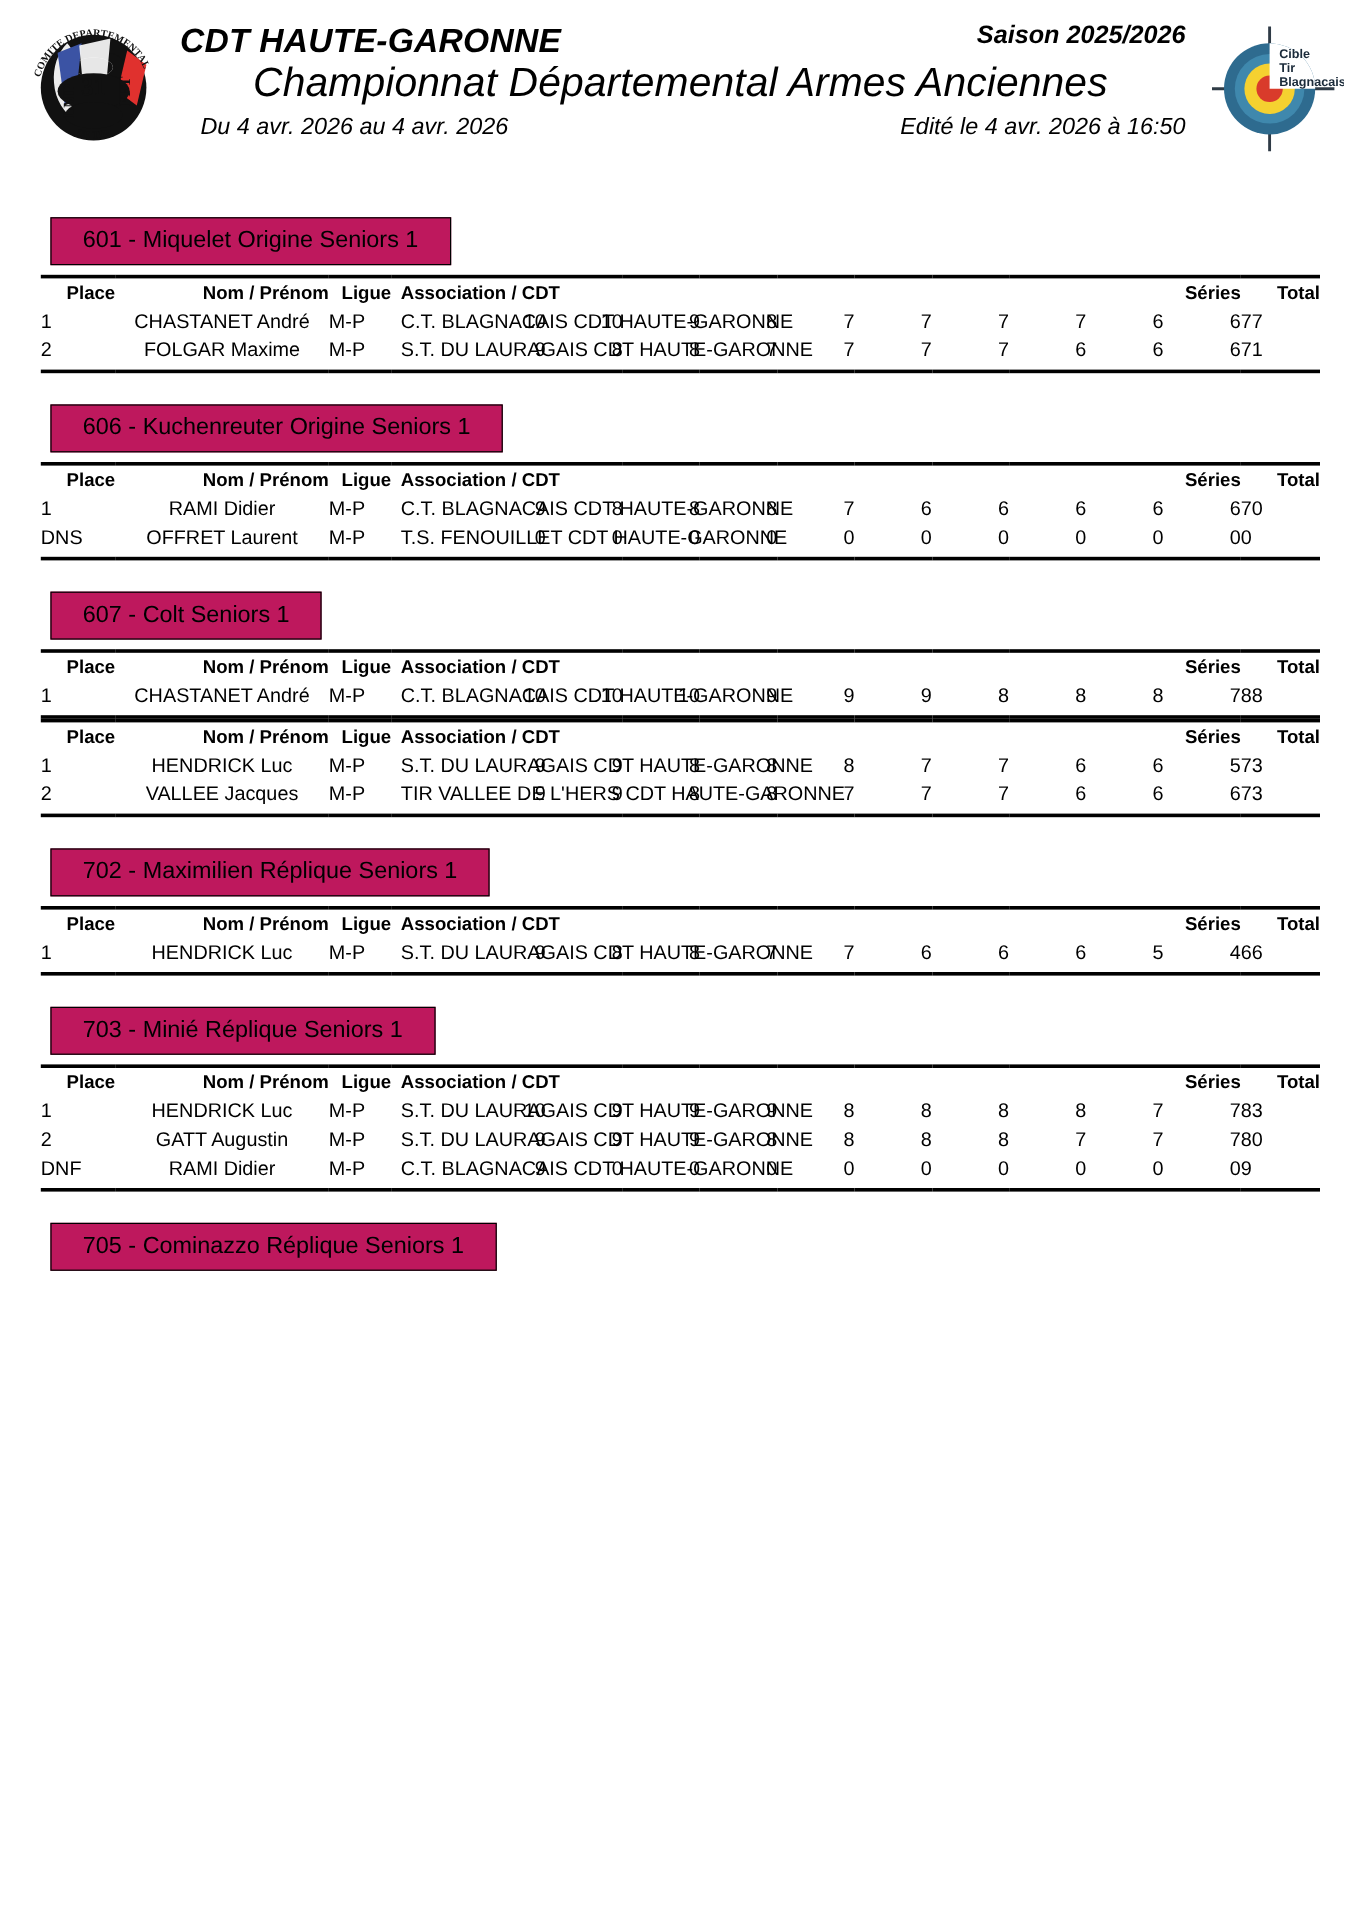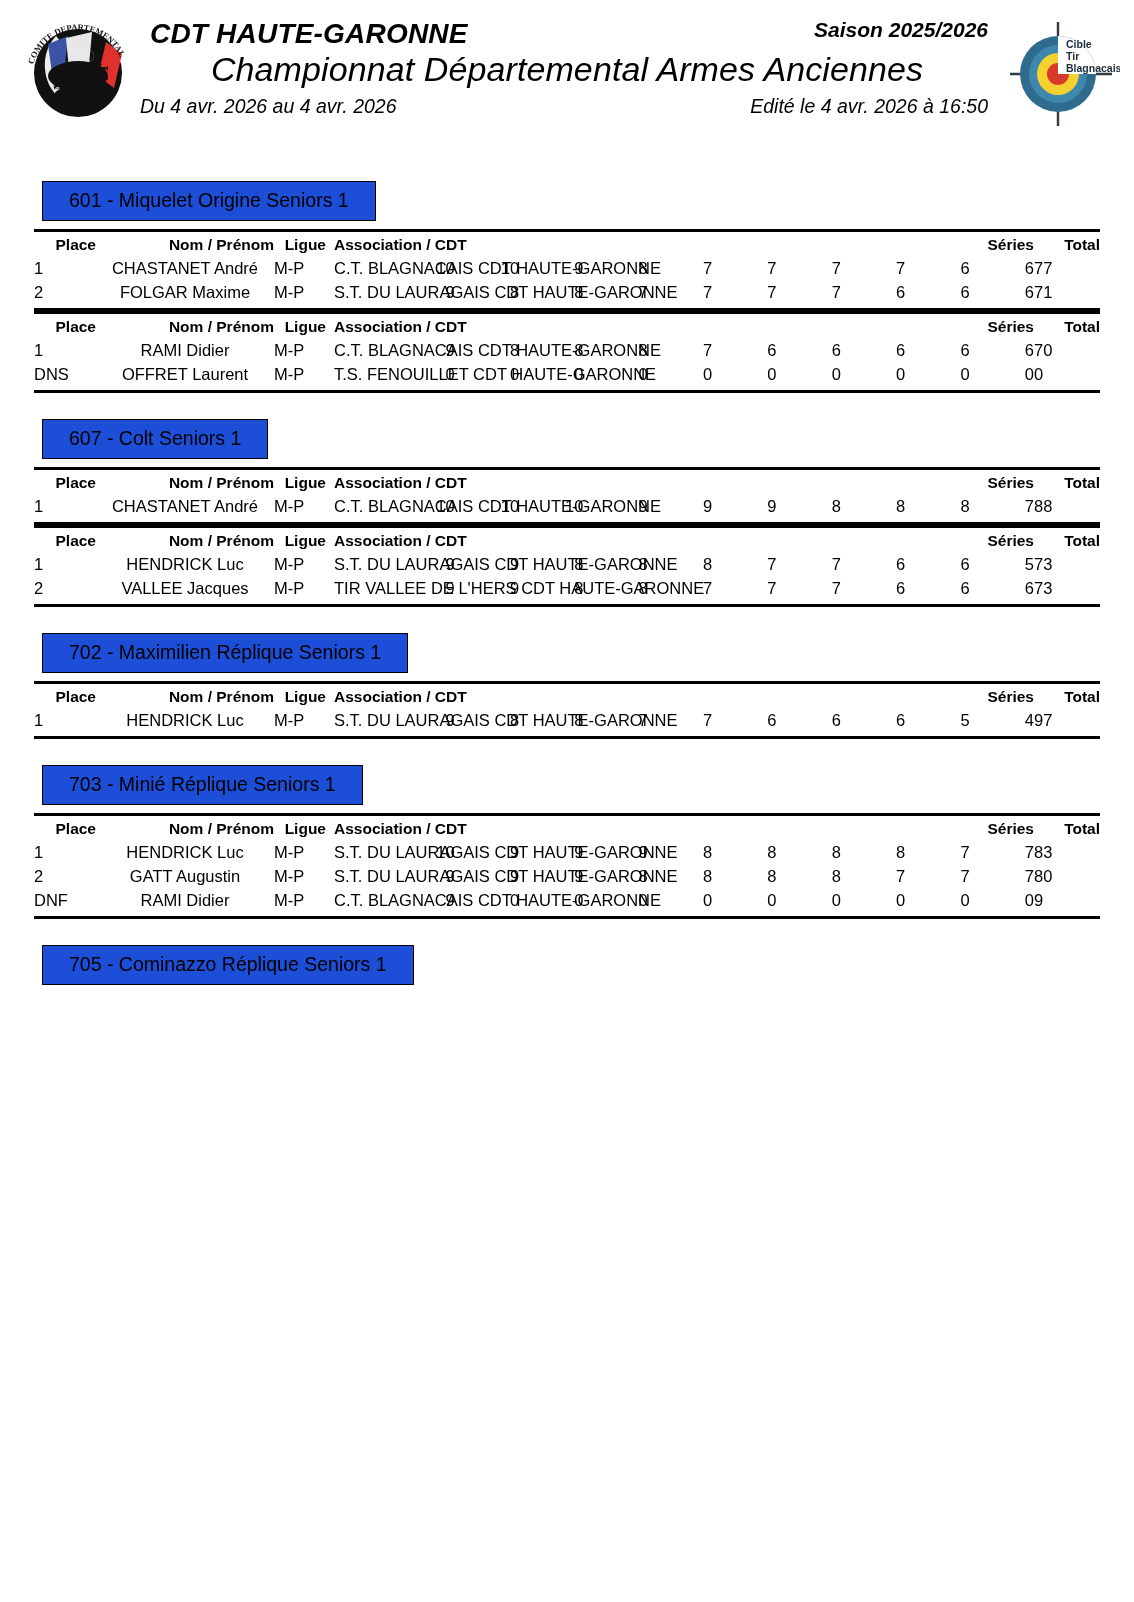--- a/index.html
+++ b/index.html
@@ -71,21 +71,21 @@
     margin-top: 2px;
     letter-spacing: 0.1px;
   }
   .hdr-row2 {
     position: relative;
     height: 30px;
     margin-top: 6px;
   }
   .hdr-dates {
     position: absolute;
-    left: 0;
+    left: 27px;
     top: 0;
     font-style: italic;
     font-size: 19.5px;
   }
   .hdr-edit {
     position: absolute;
     right: 6px;
     top: 0;
     font-style: italic;
     font-size: 19.5px;
@@ -102,21 +102,21 @@
     padding: 0 34px 0 34px;
   }
   .section {
     margin-bottom: 0;
   }
   .cat-box {
     display: inline-block;
     border: 1.5px solid #000;
     padding: 7px 26px 8px 26px;
     font-size: 19.5px;
-    background: #1d4ed8;
+    background: #be185d;
     margin-left: 8px;
     white-space: nowrap;
   }
   .cat-box-wrap {
     padding-top: 26px;
     padding-bottom: 8px;
   }
 
   table.results {
     width: 100%;
@@ -261,20 +261,21 @@
             <td class="c-serie series-cell">7</td>
             <td class="c-serie series-cell">6</td>
             <td class="c-serie series-cell">6</td>
             <td class="c-serie series-cell">6</td>
             <td class="c-total">71</td>
           </tr>
         </tbody>
       </table>
     </div>
     <div class="section">
+      <div class="cat-box-wrap"><div class="cat-box">606 - Kuchenreuter Origine Seniors 1</div></div>
       <table class="results">
         <thead>
           <tr>
             <th class="c-place">Place</th>
             <th class="c-nom">Nom / Prénom</th>
             <th class="c-ligue">Ligue</th>
             <th class="c-assoc">Association / CDT</th>
             <th class="c-series-hdr" colspan="10">Séries</th>
             <th class="c-total">Total</th>
           </tr>
@@ -423,21 +424,21 @@
             <td class="c-serie series-cell">9</td>
             <td class="c-serie series-cell">8</td>
             <td class="c-serie series-cell">8</td>
             <td class="c-serie series-cell">7</td>
             <td class="c-serie series-cell">7</td>
             <td class="c-serie series-cell">6</td>
             <td class="c-serie series-cell">6</td>
             <td class="c-serie series-cell">6</td>
             <td class="c-serie series-cell">5</td>
             <td class="c-serie series-cell">4</td>
-            <td class="c-total">97</td>
+            <td class="c-total">66</td>
           </tr>
         </tbody>
       </table>
     </div>
     <div class="section">
       <div class="cat-box-wrap"><div class="cat-box">703 - Minié Réplique Seniors 1</div></div>
       <table class="results">
         <thead>
           <tr>
             <th class="c-place">Place</th>

